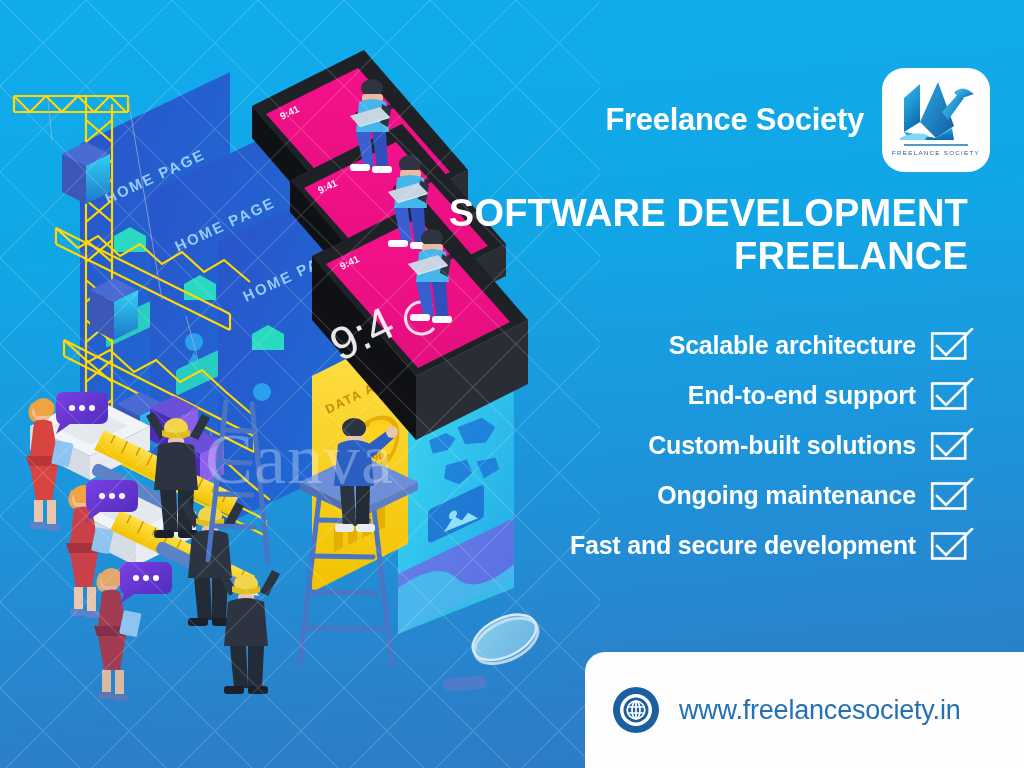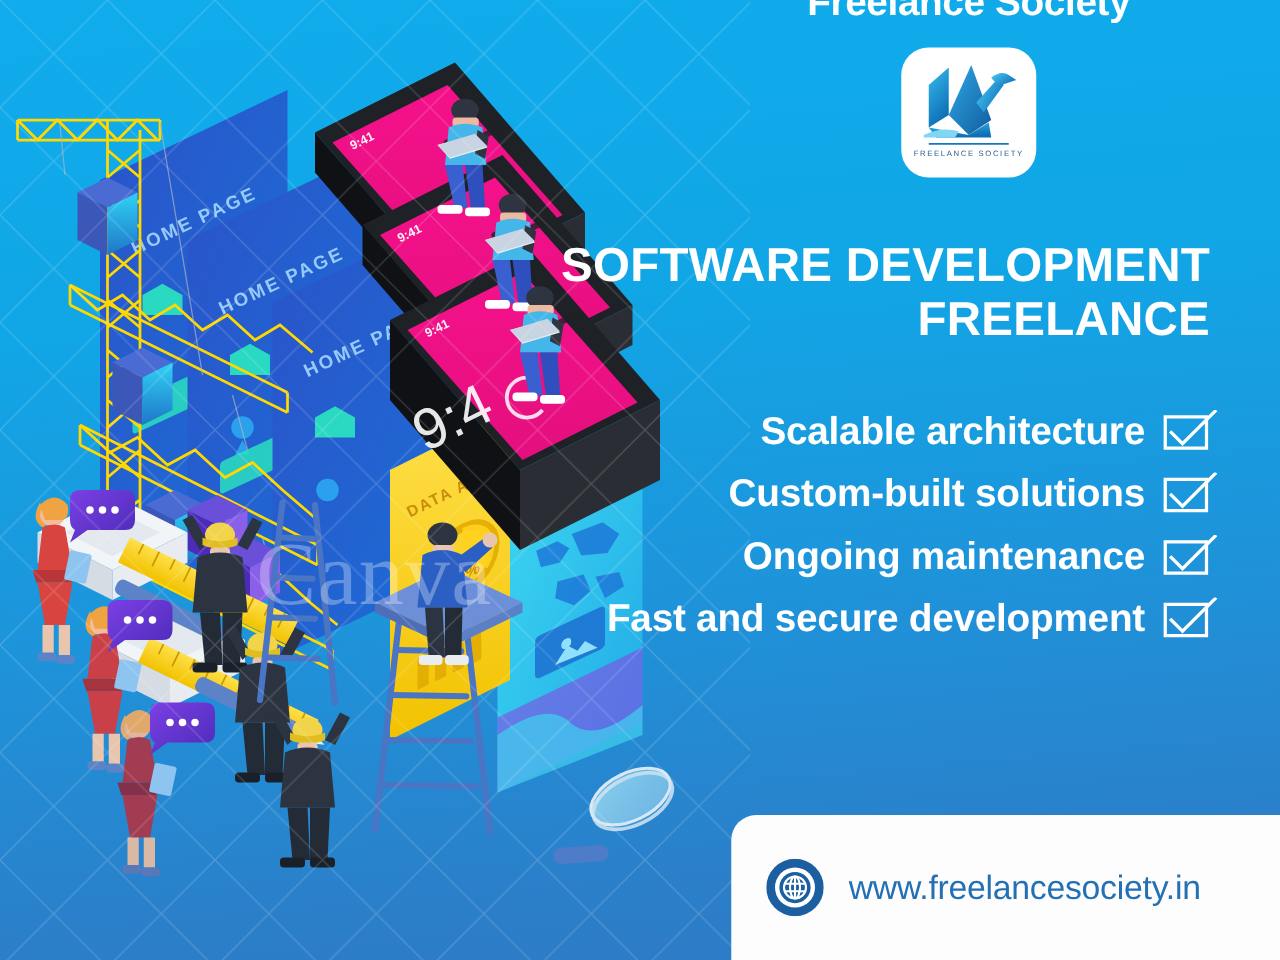--- a/index.html
+++ b/index.html
@@ -17,42 +17,42 @@
 
   
   .watermark {
     position:absolute; left:205px; top:418px;
     font-family:"Liberation Serif", serif;
     font-size:72px; color:rgba(255,255,255,.30);
     letter-spacing:1px; pointer-events:none; user-select:none;
   }
 
   
-  .brand-row { position:absolute; left:560px; top:38px; width:430px; height:104px; display:flex; align-items:center; justify-content:flex-end; gap:18px;flex-direction:column; }
+  .brand-row { position:absolute; left:560px; top:68px; width:430px; height:104px; display:flex; align-items:center; justify-content:flex-end; gap:18px; }
   .brand-name {
     font-size:31px; font-weight:bold; color:#ffffff; letter-spacing:-.3px; white-space:nowrap;
   }
   .logo-tile {
     width:108px; height:104px; background:#fff; border-radius:22px;
     display:flex; align-items:center; justify-content:center; flex:0 0 auto;
   }
 
   .headline {
     position:absolute; right:56px; top:192px; width:560px;
     text-align:right; color:#ffffff;
     font-size:38px; font-weight:bold; line-height:1.12; letter-spacing:.2px;
   }
 
   .features { position:absolute; right:50px; top:320px; width:520px; }
   .feature-row {
     display:flex; align-items:center; justify-content:flex-end; gap:14px;
     height:50px;
   }
   .feature-label {
-    color:#ffffff; font-size:31px; font-weight:bold; white-space:nowrap; letter-spacing:-.2px;
+    color:#ffffff; font-size:25px; font-weight:bold; white-space:nowrap; letter-spacing:-.2px;
   }
   .checkbox-icon { width:44px; height:34px; flex:0 0 auto; display:block; }
 
   
   .footer-panel {
     position:absolute; left:585px; top:652px; width:528px; height:116px;
     background:#FDFDFD; border-top-left-radius:20px;
     display:flex; align-items:center; padding-left:28px; gap:20px;
   }
   .globe-icon { width:46px; height:46px; flex:0 0 auto; display:block; }
@@ -532,20 +532,27 @@
 <div class="features">
 
   <div class="feature-row">
     <span class="feature-label">Scalable architecture</span>
     <svg class="checkbox-icon" viewBox="0 0 44 34">
       <rect x="2.2" y="5.5" width="33" height="25" fill="none" stroke="#ffffff" stroke-width="2.6"></rect>
       <path d="M7 18 L16 27 L42 1" fill="none" stroke="#ffffff" stroke-width="2.6" stroke-linecap="square"></path>
     </svg>
   </div>
 
+  <div class="feature-row">
+    <span class="feature-label">End-to-end support</span>
+    <svg class="checkbox-icon" viewBox="0 0 44 34">
+      <rect x="2.2" y="5.5" width="33" height="25" fill="none" stroke="#ffffff" stroke-width="2.6"></rect>
+      <path d="M7 18 L16 27 L42 1" fill="none" stroke="#ffffff" stroke-width="2.6" stroke-linecap="square"></path>
+    </svg>
+  </div>
 
   <div class="feature-row">
     <span class="feature-label">Custom-built solutions</span>
     <svg class="checkbox-icon" viewBox="0 0 44 34">
       <rect x="2.2" y="5.5" width="33" height="25" fill="none" stroke="#ffffff" stroke-width="2.6"></rect>
       <path d="M7 18 L16 27 L42 1" fill="none" stroke="#ffffff" stroke-width="2.6" stroke-linecap="square"></path>
     </svg>
   </div>
 
   <div class="feature-row">

